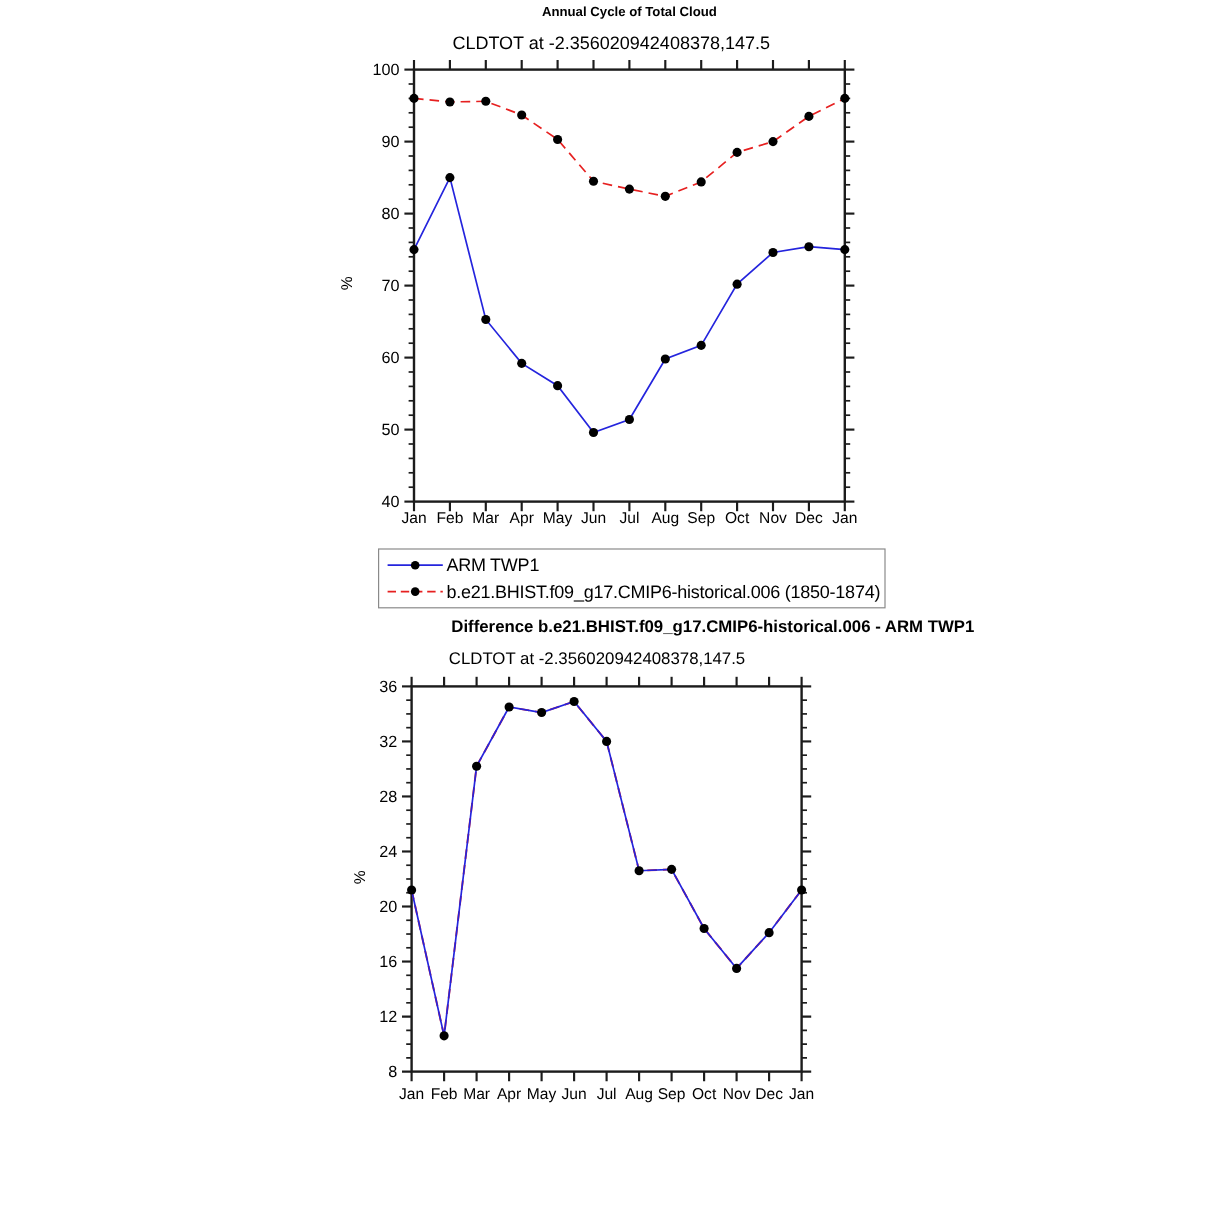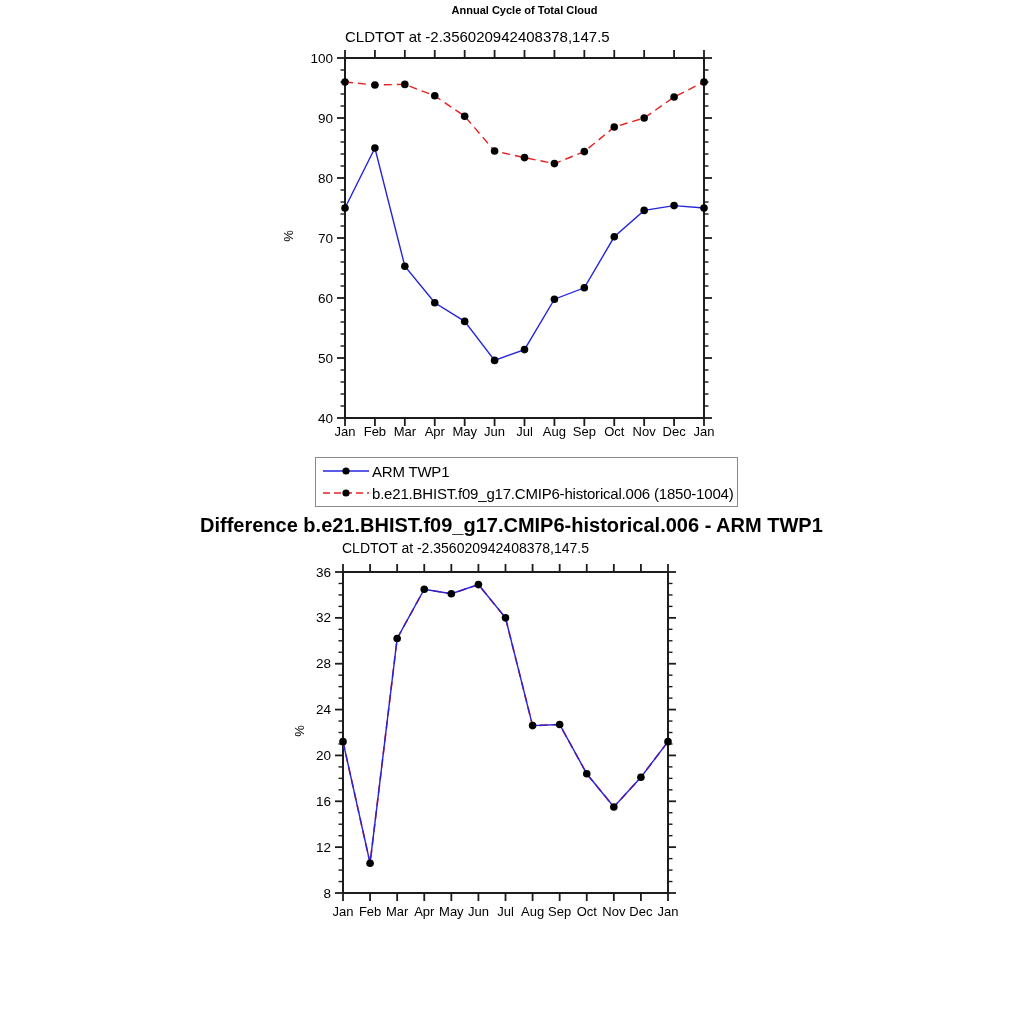--- a/index.html
+++ b/index.html
@@ -21,22 +21,23 @@
   .abs { position: absolute; }
   .chart-title {
     font-weight: bold;
     font-size: 11px;
     text-align: center;
     white-space: nowrap;
   }
   .chart-subtitle {
     font-size: 15px;
     white-space: nowrap;
-  }
-  #bottom-title { font-size: 20px; }
+    margin-left: 32px;
+  }
+  #bottom-title { font-size: 14px; text-align: right; }
   #bottom-subtitle { font-size: 14px; }
   #plot-svg { left: 0; top: 0; }
   .legend-box {
     border: 1px solid #8a8a8a;
     background: #ffffff;
     box-sizing: border-box;
     padding: 2px 4px 2px 6px;
     display: flex;
     flex-direction: column;
     justify-content: center;
@@ -346,21 +347,21 @@
         <line x1="1" y1="8" x2="47" y2="8" stroke="#2424dd" stroke-width="1.5"></line>
         <circle cx="24" cy="8" r="3.6" fill="#000000"></circle>
       </svg>
       <span class="legend-label">ARM TWP1</span>
     </div>
     <div class="legend-row">
       <svg class="legend-sample" width="48" height="16">
         <line x1="1" y1="8" x2="47" y2="8" stroke="#e62020" stroke-width="1.5" stroke-dasharray="7,4"></line>
         <circle cx="24" cy="8" r="3.6" fill="#000000"></circle>
       </svg>
-      <span class="legend-label">b.e21.BHIST.f09_g17.CMIP6-historical.006 (1850-1004)</span>
+      <span class="legend-label">b.e21.BHIST.f09_g17.CMIP6-historical.006 (1850-1874)</span>
     </div>
   </div>
 
   <div id="bottom-title" class="abs chart-title" style="left:200px; top:514px; width:612px;">Difference b.e21.BHIST.f09_g17.CMIP6-historical.006 - ARM TWP1</div>
 
   <div id="bottom-subtitle" class="abs chart-subtitle" style="left:342px; top:540px;">CLDTOT at -2.356020942408378,147.5</div>
 
 </div>
 
 </body></html>

